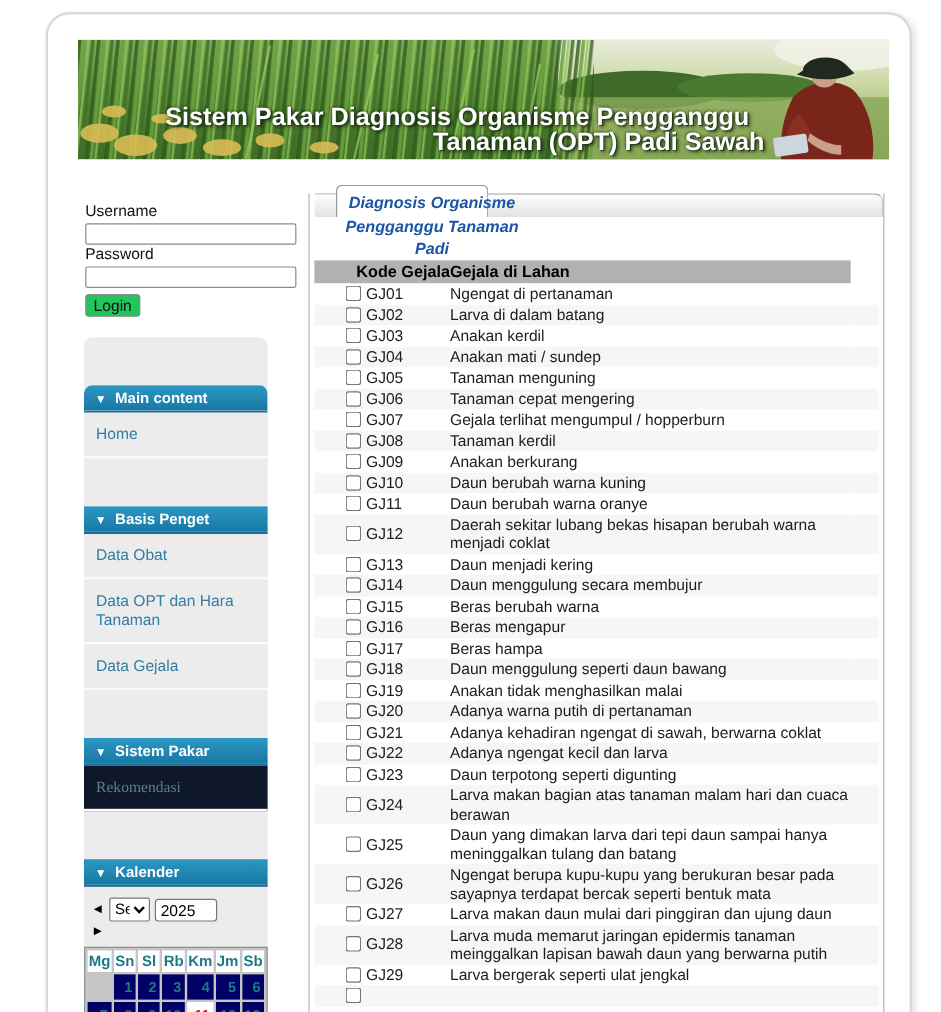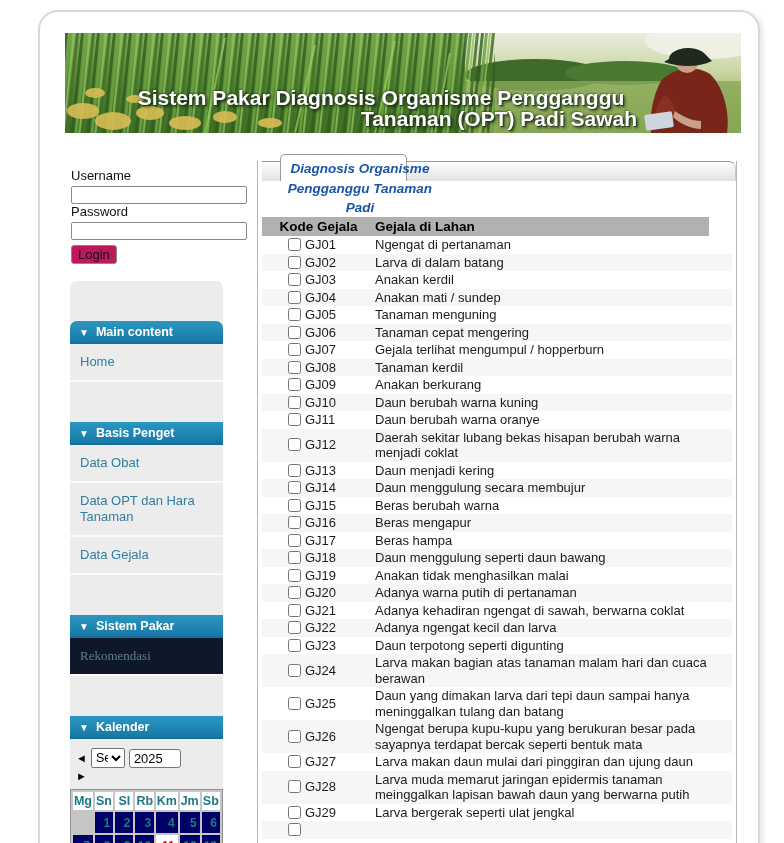--- a/index.html
+++ b/index.html
@@ -15,21 +15,21 @@
     font-size:21px; line-height:21px; text-align:center;
     text-shadow:1px 1px 0 #24421a, 2px 2px 3px rgba(0,0,0,.65), -1px -1px 2px rgba(0,0,0,.4); }
   #banner-title .l1 { display:block; transform:translateX(-22px); }
   #banner-title .l2 { display:block; transform:translateX(96px); }
 
   
   #login { position:absolute; left:71px; top:168px; width:178px; font-size:13px; color:#111; }
   #login label { display:block; margin:0 0 3px 0; }
   #login input[type=text], #login input[type=password] { width:176px; height:18px;
     border:1px solid #8a8a8a; border-radius:2px; background:#fff; padding:0 3px; font-size:12px; }
-  #login button { margin-top:5px; font-size:13px; padding:1px 6px; background:#be185d;
+  #login button { margin-top:5px; font-size:13px; padding:1px 6px; background:#22c55e;
     border:1px solid #8a8a8a; border-radius:3px; color:#111; }
 
   
   #sidebar { position:absolute; left:70px; top:281px; width:153px; background:#ececec;
     border-radius:7px 7px 12px 12px; padding-bottom:4px; }
   .sb-header { height:23px; line-height:23px; background:linear-gradient(#2b97c3,#1878a5);
     border-bottom:2px solid #156f9b; color:#fff; font-weight:bold; font-size:12.5px;
     padding-left:9px;margin-top:40px; }
   #sidebar .sb-header:first-child { border-radius:7px 7px 0 0; }
   .sb-header .tri { font-size:10px; margin-right:7px; }
@@ -66,21 +66,21 @@
   #diag-tab { position:absolute; left:18px; top:-8px; width:127px; height:27px;
     background:#fff; border:1px solid #9a9a9a; border-bottom:none; border-radius:5px 5px 0 0;
     z-index:2; cursor:pointer;font-style:italic; }
   #diag-tab .tab-text { width:158px; padding-top:4px; text-align:center; color:#1a55a8;
     font-weight:bold; font-size:13.5px; line-height:19.5px; }
 
   #symptom-table { margin:36px 0 0 4px; border-collapse:collapse; width:470px;
     font-size:13px; color:#1c1c1c; }
   #symptom-table th { background:#b1b1b1; font-size:13.5px; font-weight:bold; color:#000;
     height:19px; }
-  #symptom-table th.c1 { width:113px; text-align:center;margin-top:24px; }
+  #symptom-table th.c1 { width:113px; text-align:right;margin-top:24px; }
   #symptom-table th.c2 { width:334px; text-align:left; }
   #symptom-table th.c3 { width:23px; background:#fff; }
   #symptom-table tr.shaded td { background:#f6f6f6; }
   #symptom-table td { padding:1px 0; line-height:15.5px; vertical-align:middle; }
   #symptom-table td.code { padding-left:26px; white-space:nowrap; }
   #symptom-table td.code input { vertical-align:-2px; margin-right:4px; width:13px; height:13px; }
 </style>
 </head>
 <body>
 

